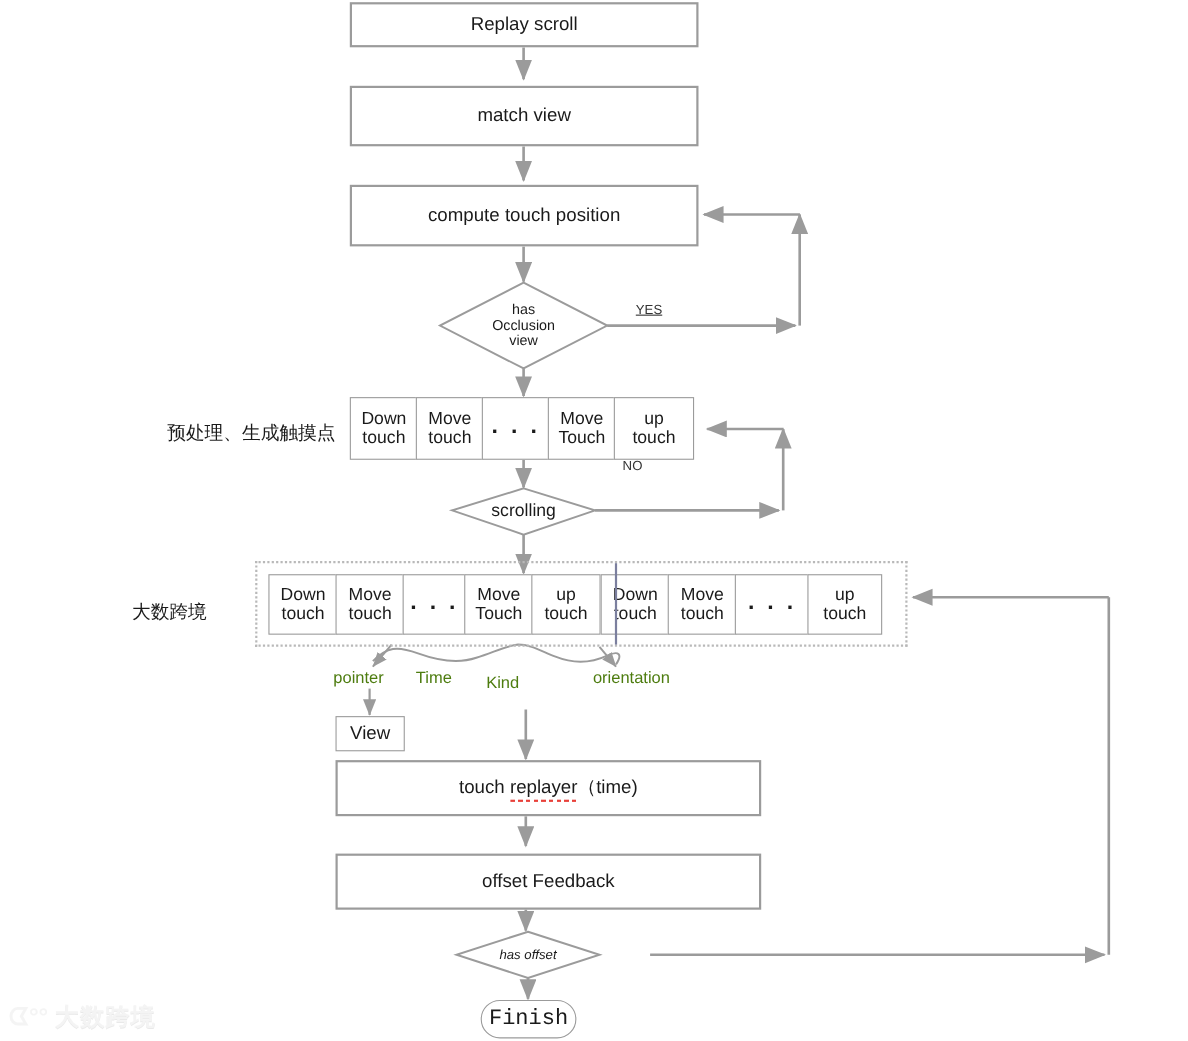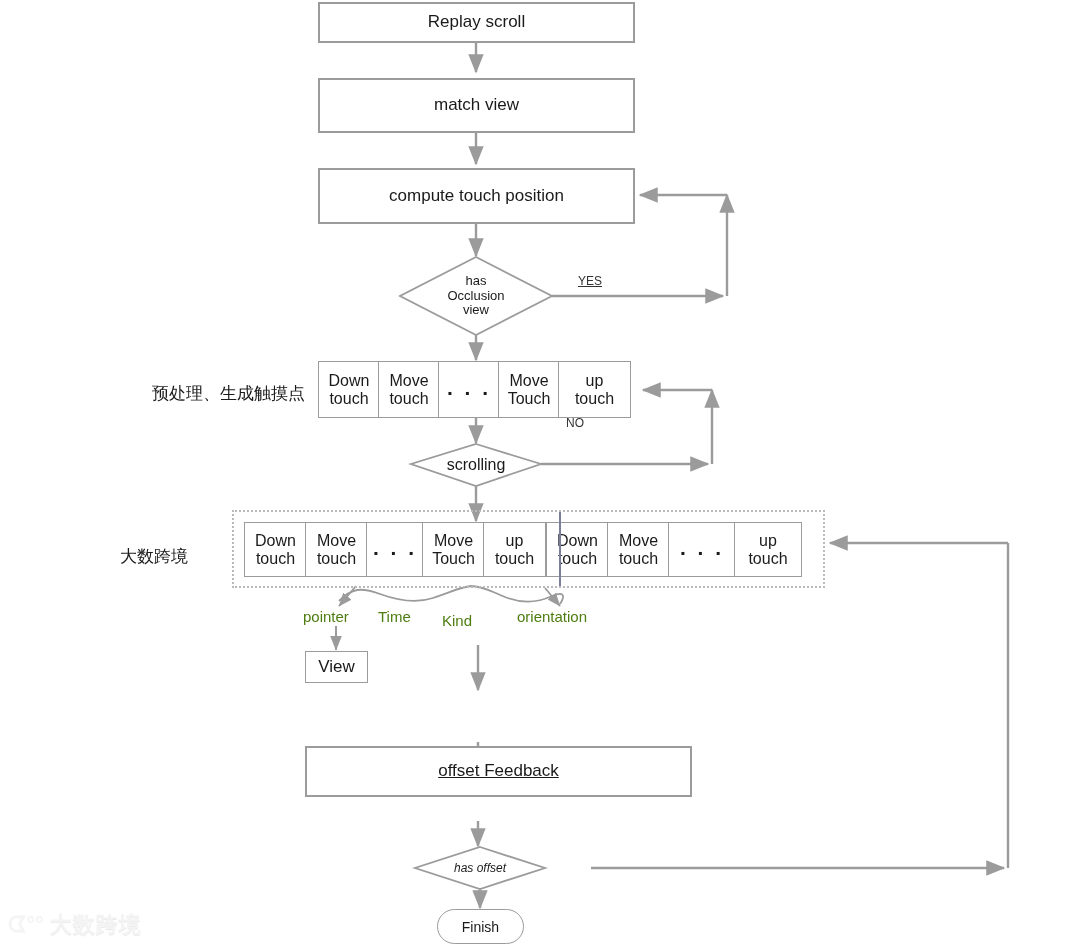--- a/index.html
+++ b/index.html
@@ -25,21 +25,22 @@
     border:1.6px solid #9b9b9b;background:#ffffff;
     display:flex;align-items:center;justify-content:center;
     text-align:center;font-size:16px;line-height:1.12;
     white-space:pre-line;
   }
   .cell.dots{font-size:21px;letter-spacing:3px;font-weight:700;padding-bottom:4px;}
   .terminal{
     position:absolute;box-sizing:border-box;
     border:1.6px solid #9b9b9b;border-radius:22px;background:#ffffff;
     display:flex;align-items:center;justify-content:center;
-    font-size:14px;
+    font-size:20px;
+    font-family:Liberation Mono, monospace;
   }
   .diamond-label{
     position:absolute;display:flex;align-items:center;justify-content:center;
     text-align:center;line-height:1.15;pointer-events:none;
   }
   .cn-label{
     position:absolute;font-size:17px;color:#1a1a1a;white-space:nowrap;
     font-family:"DejaVu Sans","Liberation Sans",sans-serif;
   }
   .edge-label{position:absolute;font-size:12px;color:#333;white-space:nowrap;}
@@ -205,29 +206,34 @@
       <div class="cell" style="left: 490px; top: 0px; width: 68px; height: 55px;"><span>up
 touch</span></div>
     </div>
 
   <div class="sep-line" style="left:559px;top:512px;height:74px;"></div>
 
   <div id="touch-attrs" style="position:absolute;left:0;top:0;width:1080px;height:946px;">
       <div class="annot" style="left: 303px; top: 608px;">pointer</div>
       <div class="annot" style="left: 378px; top: 608px;">Time</div>
       <div class="annot" style="left: 442px; top: 612px;">Kind</div>
-      <div class="annot" style="left: 517px; top: 608px;">orientation</div>
+      <div class="annot" style="left: 539px; top: 608px;">orientation</div>
     </div>
 
   <div class="small-box" style="left:305px;top:651px;width:63px;height:32px;">
     <span>View</span>
   </div>
 
-
-  <div class="node proc" style="left:305px;top:746px;width:387px;height:51px;text-decoration:underline;">
+  <div class="node proc" style="left:305px;top:691px;width:387px;height:51px;">
+    <span>
+      <span>touch </span><span class="spell">replayer</span><span>（time)</span>
+    </span>
+  </div>
+
+  <div class="node proc" style="left:305px;top:776px;width:387px;height:51px;">
     <span>offset Feedback</span>
   </div>
 
   <div class="diamond-label" style="left:432px;top:859px;width:96px;height:19px;font-size:12px;font-style:italic;">
     <span>has offset</span>
   </div>
 
   <div class="terminal" style="left:437px;top:909px;width:87px;height:35px;">
     <span>Finish</span>
   </div>

